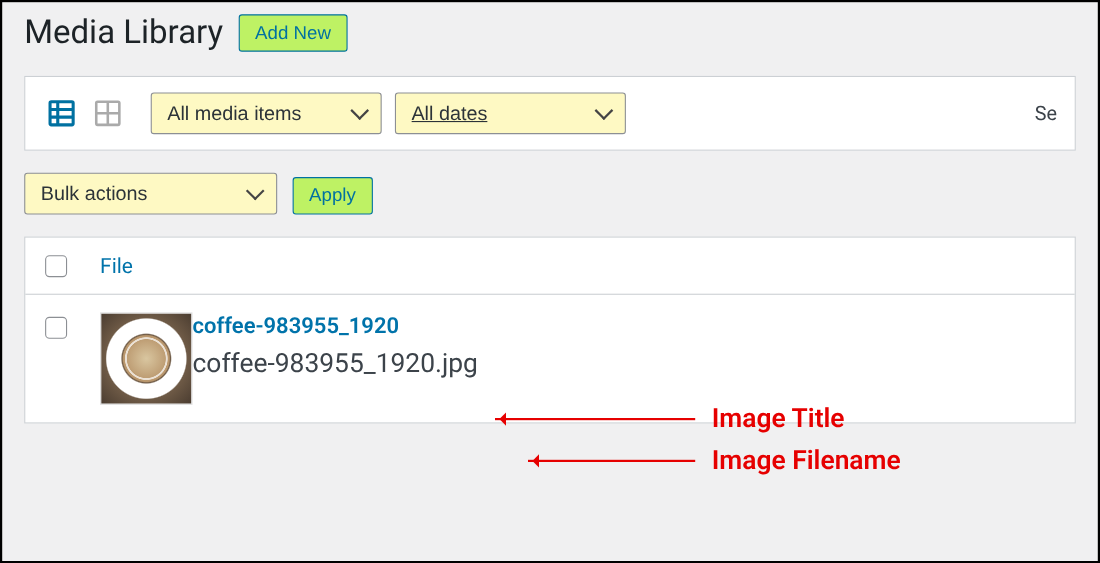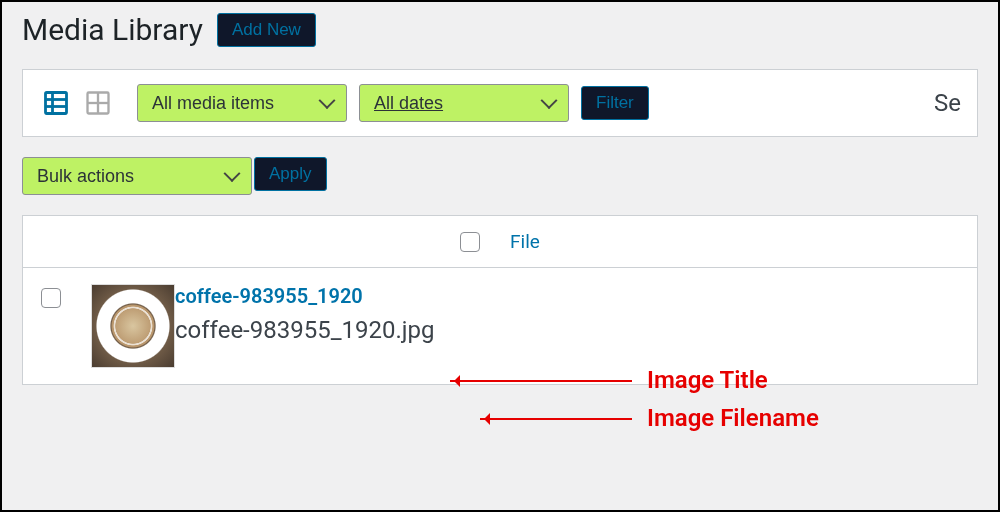--- a/index.html
+++ b/index.html
@@ -11,21 +11,21 @@
       height: 512px;
       overflow: hidden;
       border: 2px solid #000;
       position: relative;
     }
     .wrap { padding: 10px 20px 0 20px; }
     .header { display: flex; align-items: center; gap: 14px; margin-bottom: 22px; }
     .page-title { font-size: 30px; font-weight: 400; color: #1d2327; }
     .btn-outline {
       border: 1px solid #0071a1;
-      background: #0f172a;
+      background: #bef264;
       color: #0071a1;
       padding: 6px 14px;
       font-size: 17px;
       border-radius: 3px;
       cursor: pointer;
     }
     .toolbar {
       background: #fff;
       border: 1px solid #ccd0d4;
       padding: 14px 16px;
@@ -37,55 +37,54 @@
     .view-switch { display: flex; gap: 8px; margin-right: 10px; }
     .view-btn {
       width: 34px; height: 34px;
       display: flex; align-items: center; justify-content: center;
       cursor: pointer;
     }
     .view-btn.active svg { stroke: #0071a1; fill: none; }
     .view-btn svg { stroke: #aaa; fill: none; }
     .select {
       border: 1px solid #8c8f94;
-      background: #bef264;
+      background: #fef9c3;
       font-size: 18px;
       color: #2c3338;
       padding: 8px 40px 8px 14px;
       border-radius: 3px;
       appearance: none;
       position: relative;
       cursor: pointer;
     }
     .select-wrap { position: relative; }
     .select-wrap::after {
       content: '';
       position: absolute;
       right: 14px; top: 50%;
       width: 10px; height: 10px;
       border-right: 2px solid #444; border-bottom: 2px solid #444;
       transform: translateY(-70%) rotate(45deg);
       pointer-events: none;
     }
     .select-wide { min-width: 210px; }
     .select-mid { min-width: 210px; text-decoration: underline; }
-    .search-cut { margin-left: auto; font-size: 24px; color: #3c434a; }
-    .bulk-row { display: flex; align-items: flex-start; gap: 2px; margin-bottom: 20px; }
+    .search-cut { margin-left: auto; font-size: 18px; color: #3c434a; }
+    .bulk-row { display: flex; align-items: flex-end; gap: 14px; margin-bottom: 20px; }
     .bulk-select { min-width: 230px; }
     .table {
       background: #fff;
       border: 1px solid #ccd0d4;
       width: 100%;
     }
     .thead {
       display: flex;
       align-items: center;
       padding: 14px 18px;
       border-bottom: 1px solid #ccd0d4;
-      justify-content: center;
     }
     .checkbox {
       width: 20px; height: 20px;
       border: 1px solid #8c8f94;
       border-radius: 4px;
       background: #fff;
       cursor: pointer;
     }
     .col-file-head {
       color: #0073aa;
@@ -177,21 +176,20 @@
     <div class="select-wrap">
       <select class="select select-wide">
         <option>All media items</option>
       </select>
     </div>
     <div class="select-wrap">
       <select class="select select-mid">
         <option>All dates</option>
       </select>
     </div>
-    <button class="btn-outline">Filter</button>
     <div class="search-cut">Se</div>
   </div>
 
   <div class="bulk-row">
     <div class="select-wrap">
       <select class="select bulk-select">
         <option>Bulk actions</option>
       </select>
     </div>
     <button class="btn-outline">Apply</button>

